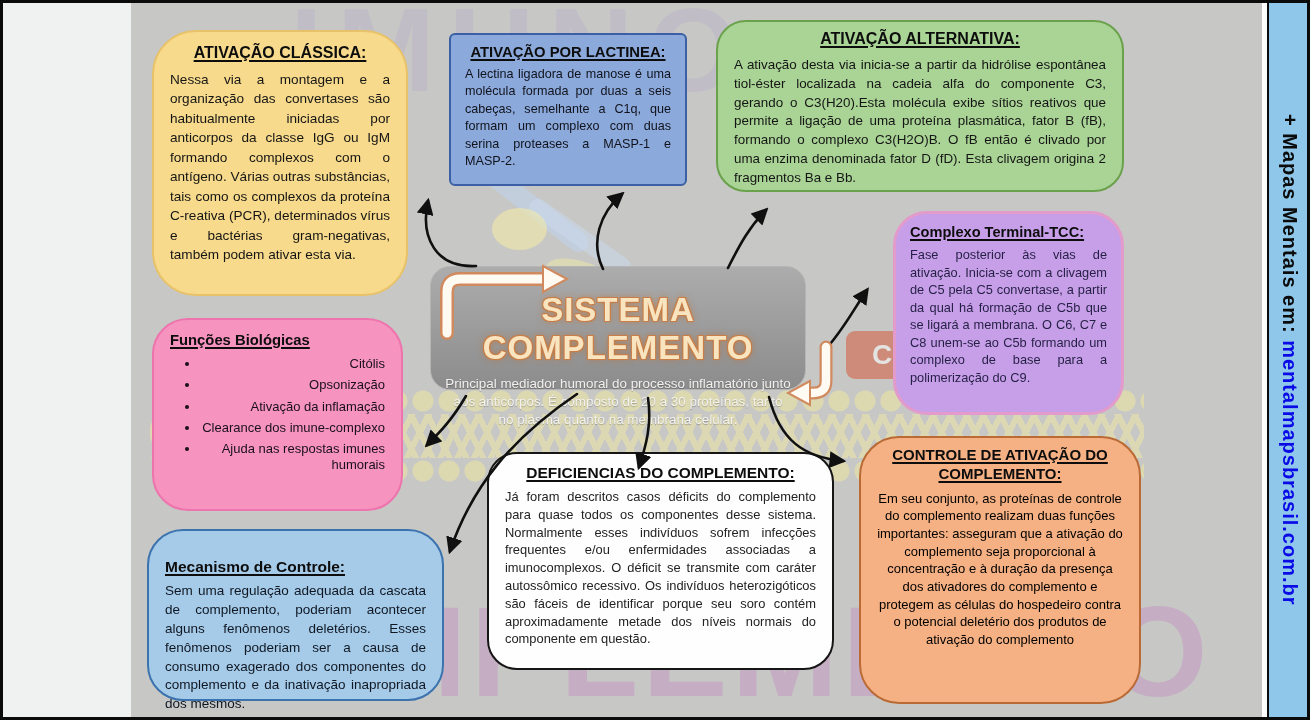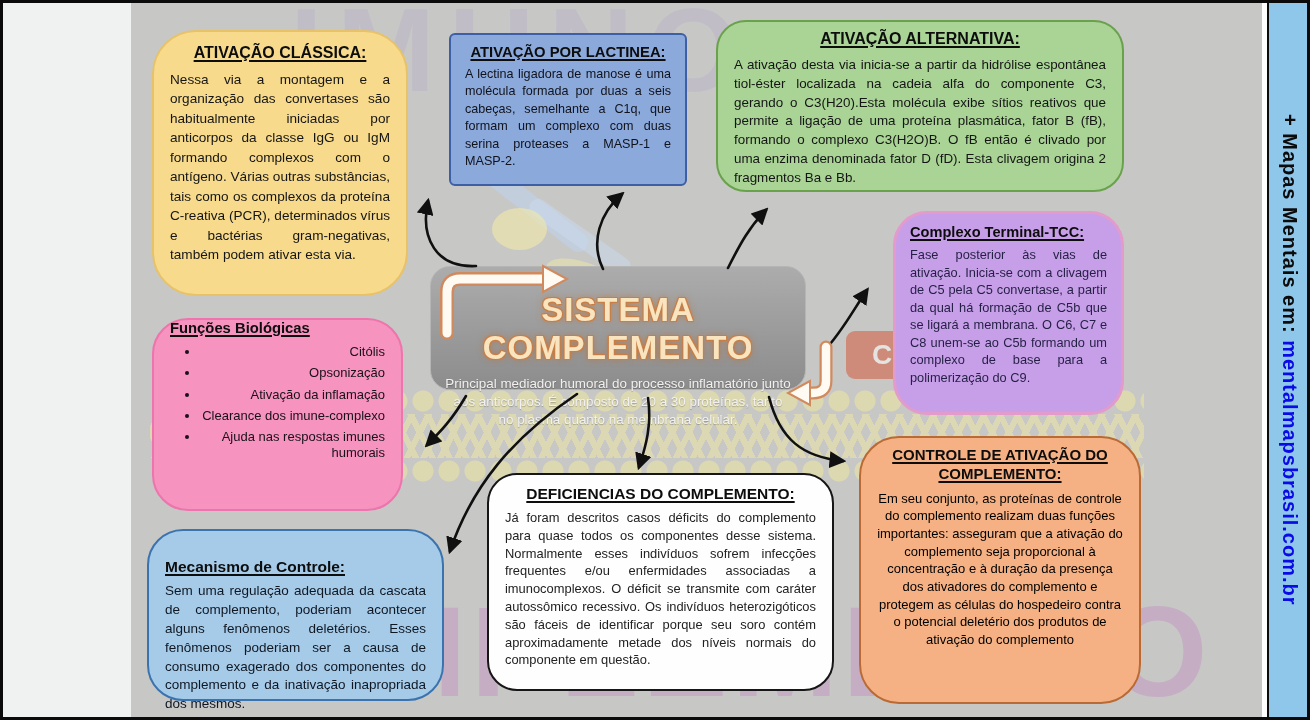--- a/index.html
+++ b/index.html
@@ -53,30 +53,30 @@
   .box-terminal{left:893px;top:211px;width:231px;height:204px;background:#C79FE8;border:3px solid #E29BCB;border-radius:34px;padding:10px 14px;}
   .box-terminal h2{font-size:14.6px;margin-bottom:6px;}
   .box-terminal .body{font-size:12.8px;line-height:1.37;color:#241f44;}
 
   .box-center{left:430px;top:266px;width:376px;height:124px;background:linear-gradient(#ACACAC,#8C8C8C);
               border-radius:20px;border:1px solid #b5b5b5;z-index:2;position:absolute;text-align:center;padding:24px 14px;}
   .box-center .title{font-size:33px;font-weight:bold;letter-spacing:1px;color:#F9E4C0;
       text-shadow:-1px -1px 0 #C87E46,1px -1px 0 #C87E46,-1px 1px 0 #C87E46,1px 1px 0 #C87E46,0 0 7px rgba(190,115,60,.9);}
   .box-center .subtitle{margin-top:8px;font-size:13.4px;line-height:1.35;color:#F2F1EF;text-shadow:0 1px 1px rgba(0,0,0,.25);}
 
-  .box-funcoes{left:152px;top:318px;width:251px;height:193px;background:#F693BF;border:2px solid #ED74AC;border-radius:36px;padding:0 16px;}
+  .box-funcoes{left:152px;top:318px;width:251px;height:193px;background:#F693BF;border:2px solid #ED74AC;border-radius:36px;padding:12px 16px;}
   .box-funcoes h2{font-size:14.8px;}
   .box-funcoes ul{margin:4px 0 0 0;padding-left:30px;}
   .box-funcoes li{font-size:13px;line-height:1.25;margin:5px 0;color:#191019;text-align:right;}
 
   .box-mecanismo{left:147px;top:529px;width:297px;height:172px;background:#A6CBE9;border:2px solid #3B73AE;border-radius:36px;padding:27px 16px;}
   .box-mecanismo h2{font-size:15.5px;margin-bottom:6px;}
   .box-mecanismo .body{font-size:13.5px;line-height:1.4;color:#0f1722;}
 
-  .box-deficiencias{left:487px;top:473px;width:347px;height:218px;background:#FEFEFE;border:2px solid #161616;border-radius:30px;padding:10px 16px;}
+  .box-deficiencias{left:487px;top:452px;width:347px;height:218px;background:#FEFEFE;border:2px solid #161616;border-radius:30px;padding:10px 16px;}
   .box-deficiencias h2{font-size:15.5px;margin-bottom:6px;}
   .box-deficiencias .body{font-size:12.9px;line-height:1.38;color:#222;}
 
   .box-controle{left:859px;top:436px;width:282px;height:268px;background:#F5B183;border:2px solid #B96A35;border-radius:40px;padding:8px 14px;}
   .box-controle h2{font-size:15px;margin-bottom:6px;line-height:1.25;}
   .box-controle .body{font-size:13px;line-height:1.36;text-align:center;color:#000000;}
 
   svg.arrows{position:absolute;left:0;top:0;z-index:3;pointer-events:none;}
 </style>
 </head>

